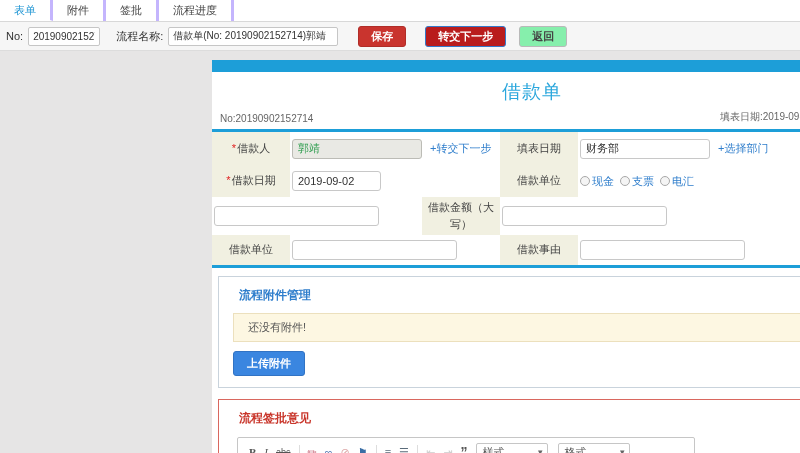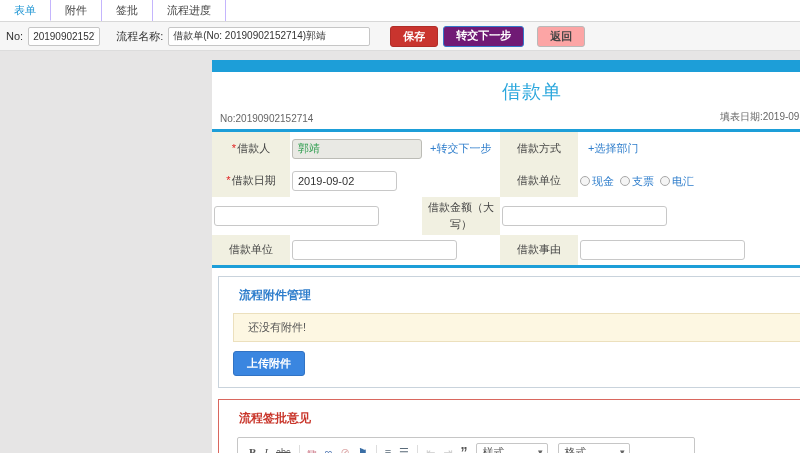--- a/index.html
+++ b/index.html
@@ -6,40 +6,40 @@
   html,body { width:800px; height:453px; overflow:hidden; }
   body {
     font-family:"Liberation Sans","DejaVu Sans",sans-serif;
     background:#e6e5e5; font-size:11px; color:#333; position:relative;
   }
 
   
   .tabstrip { position:absolute; top:0; left:0; right:0; height:22px;
     background:#fff; border-bottom:1px solid #d8d8d8; display:flex; }
   .tab { padding:0 14px; line-height:21px; font-size:11px; color:#444;
-    border-right:1px solid #c4b5fd; cursor:pointer; background:#fff; }
+    border-right:3px solid #c4b5fd; cursor:pointer; background:#fff; }
   .tab.active { color:#2196d4; border-bottom:1px solid #fff; }
 
   
   .toprow { position:absolute; top:22px; left:0; right:0; height:29px;
     background:#f6f6f6; border-bottom:1px solid #dcdcdc;
     display:flex; align-items:center; }
   .toprow .lbl { font-size:11px; color:#333; }
   .lbl-no { margin-left:6px; }
   .inp { height:19px; border:1px solid #c6c6c6; border-radius:2px;
     background:#fff; font-size:10px; color:#333; padding:0 4px;
     font-family:"Liberation Sans","DejaVu Sans",sans-serif; }
   .inp-no { width:72px; margin-left:5px; }
   .lbl-pname { margin-left:16px; }
-  .inp-pname { width:202px; margin-left:5px; }
+  .inp-pname { width:170px; margin-left:5px; }
   .btn { font-size:11px; font-weight:bold; border-radius:3px; padding:3px 12px;
     cursor:pointer; border:1px solid transparent; line-height:13px; }
   .btn-save { background:#c9342e; border-color:#b02d28; color:#fff; margin-left:20px; }
-  .btn-next { background:#701a75; border-color:#3579c9; color:#fff; margin-left:5px;font-family:Liberation Mono, monospace; }
-  .btn-back { background:#fca5a5; border-color:#b9b9b9; color:#444; margin-left:13px; }
+  .btn-next { background:#b91c1c; border-color:#3579c9; color:#fff; margin-left:19px; }
+  .btn-back { background:#86efac; border-color:#b9b9b9; color:#444; margin-left:13px; }
 
   
   .card { position:absolute; left:212px; top:60px; width:640px; height:393px;
     background:#fff; }
   .blue-bar { height:12px; background:#1d9ed8; }
   .form-title { text-align:center; color:#2ba7dd; font-size:19px;
     padding:7px 0 3px 0; letter-spacing:1px; }
   .meta-row { display:flex; justify-content:space-between; align-items:flex-end;
     font-size:10px; color:#666; padding:2px 2px 5px 8px; }
   .blue-divider { height:3px; background:#1d9ed8; }
@@ -50,21 +50,21 @@
     align-items:center; justify-content:center; text-align:center;
     font-size:11px; color:#444; line-height:1.55; padding:2px 4px; flex:0 0 78px; }
   .fcell-val { display:flex; align-items:center; padding-left:2px; }
   .fcell-val.left { width:210px; flex:0 0 210px; }
   .fcell-val.right { flex:1; }
   .req { color:#e02020; margin-right:1px; }
   .f-inp { height:20px; border:1px solid #c8c8c8; border-radius:3px;
     background:#fff; font-size:11px; padding:0 5px; color:#333;
     font-family:"Liberation Sans","DejaVu Sans",sans-serif; }
   .f-inp.w130 { width:130px; }
-  .f-inp.w105 { width:105px; }
+  .f-inp.w105 { width:89px; }
   .f-inp.w165 { width:165px; }
   .f-inp.readonly { background:#e9e9e4; border-color:#bcbcb6; color:#2f9e50; }
   .pick-link { color:#2f7ecc; font-size:11px; margin-left:8px; cursor:pointer;
     text-decoration:none; }
   .radio-group { display:flex; align-items:center; }
   .radio-opt { display:flex; align-items:center; margin-right:6px; cursor:pointer; }
   .radio-circle { width:10px; height:10px; border:1px solid #a8a8a8;
     border-radius:50%; background:#f4f4f4; margin-right:2px; }
   .radio-label { color:#2f7ecc; font-size:11px; }
   .r1 { height:33px; } .r2 { height:32px; } .r3 { height:38px; } .r4 { height:30px; }
@@ -138,23 +138,24 @@
 
   <div class="frow r1">
     <div class="fcell-label">
       <span><span class="req">*</span><span>借款人</span></span>
     </div>
     <div class="fcell-val left">
       <input class="f-inp w130 readonly" type="text" readonly="" value="郭靖" style="">
       <a class="pick-link" href="#">+转交下一步</a>
     </div>
     <div class="fcell-label">
-      <span>借款方式</span>
-    </div>
-    <div class="fcell-val right">
+      <span>填表日期</span>
+    </div>
+    <div class="fcell-val right">
+      <input class="f-inp w130" type="text" value="财务部" style="">
       <a class="pick-link" href="#">+选择部门</a>
     </div>
   </div>
 
   <div class="frow r2">
     <div class="fcell-label">
       <span><span class="req">*</span><span>借款日期</span></span>
     </div>
     <div class="fcell-val left">
       <input class="f-inp w105" type="text" value="2019-09-02" style="">

